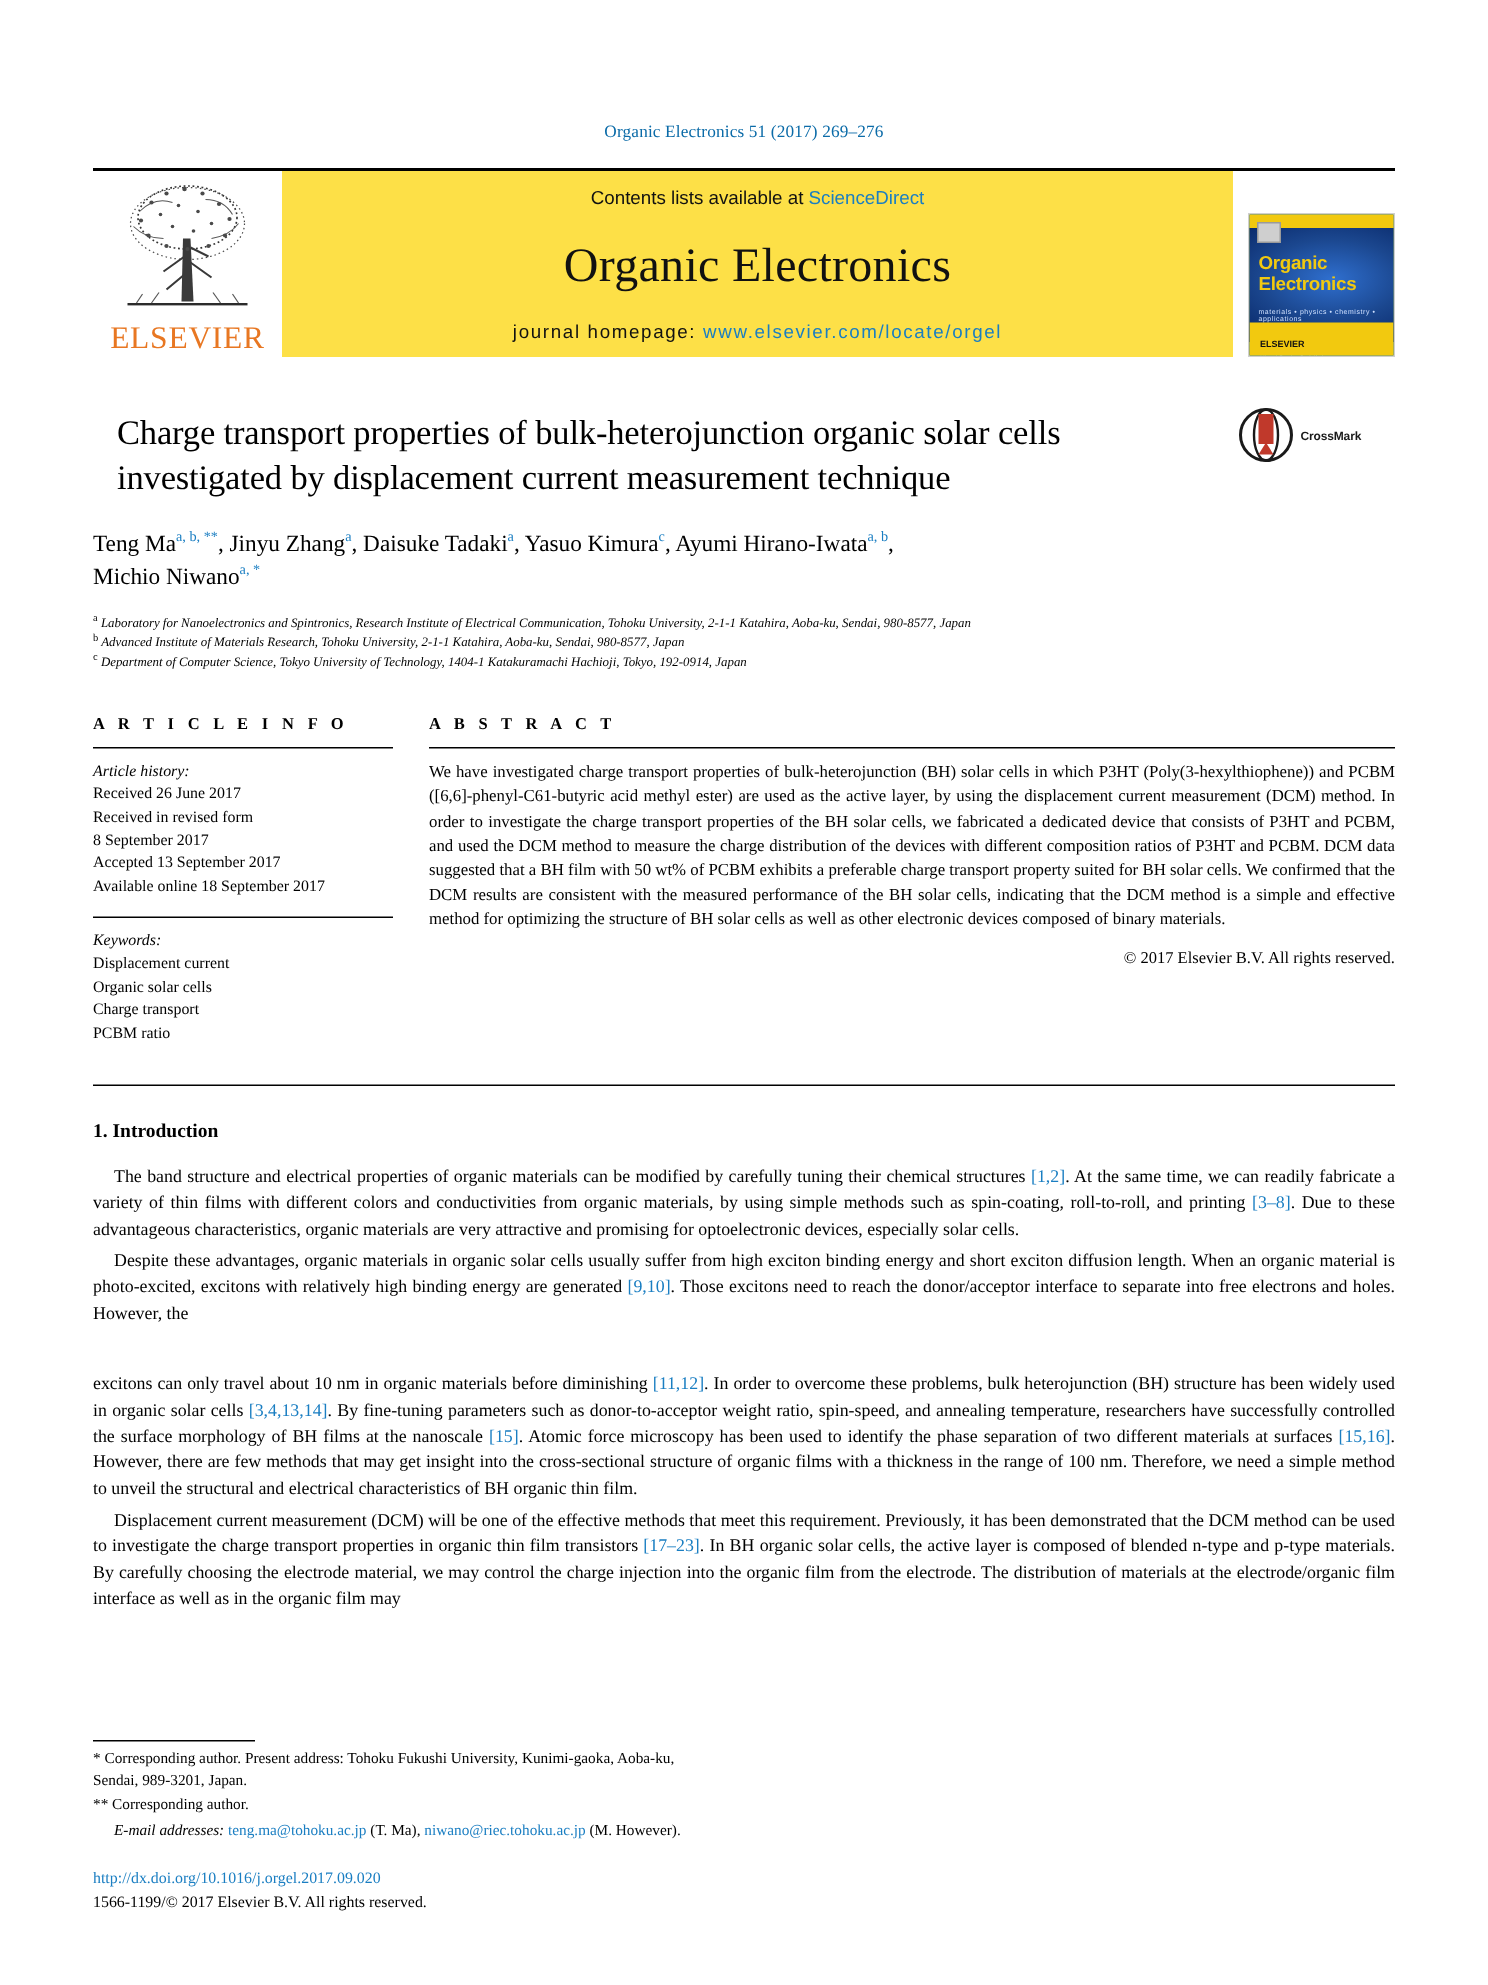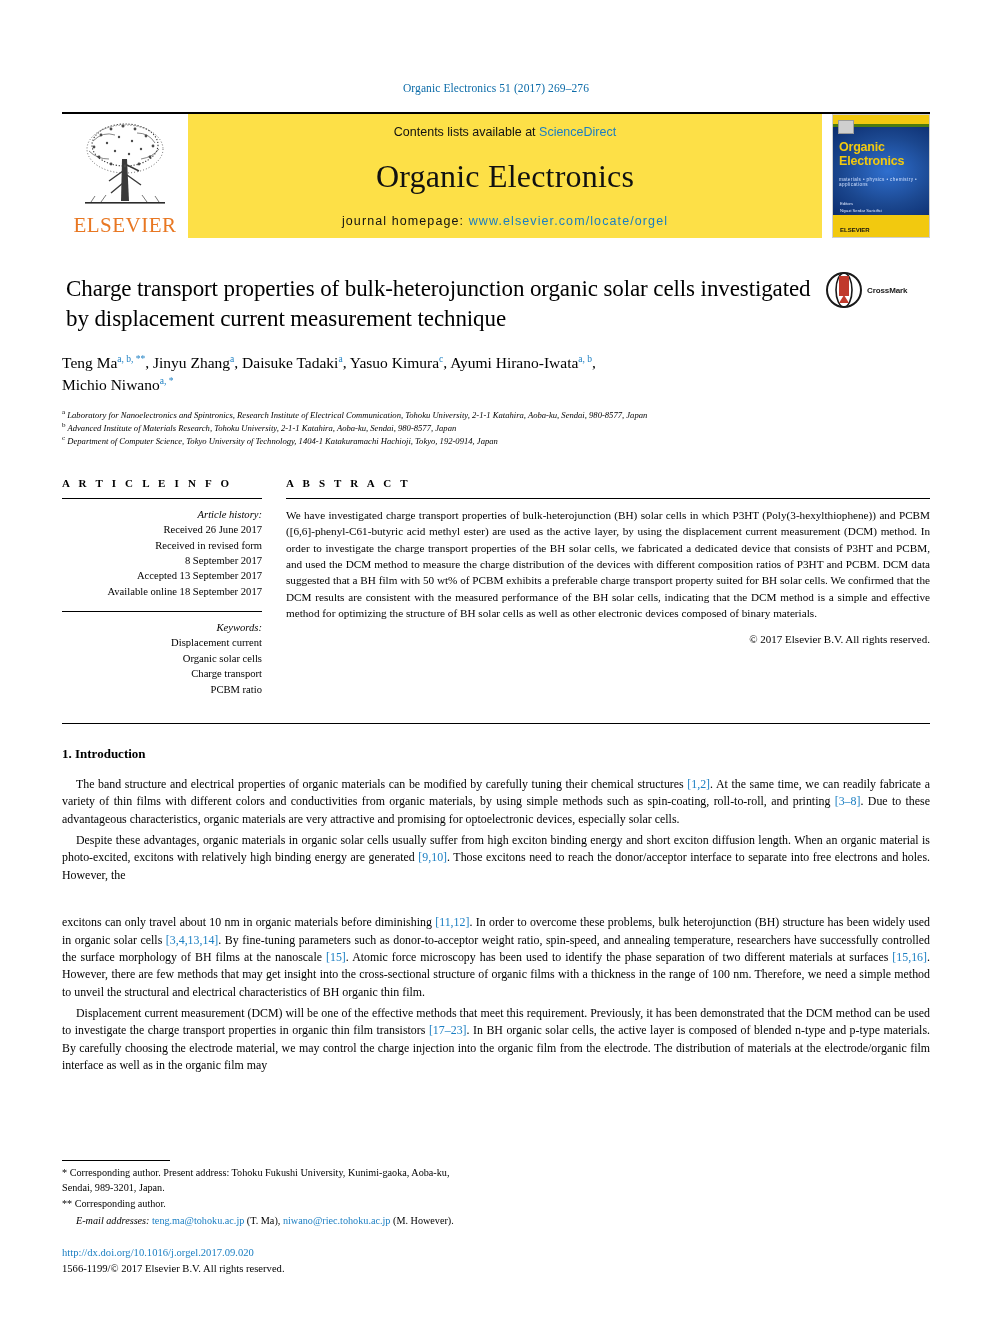--- a/index.html
+++ b/index.html
@@ -80,20 +80,21 @@
   }
   .homepage-line .url { color: #1a7ec2; }
   .cover {
     width: 98px;
     flex: 0 0 98px;
     margin-left: 10px;
     background: #4d7c0f;
     position: relative;
     overflow: hidden;
     border: 1px solid #cfcfcf;
+    margin-top: 28px;
   }
   .cover .topbar { position:absolute; top:0; left:0; right:0; height:9px; background:#f2c90f; }
   .cover .botbar { position:absolute; bottom:0; left:0; right:0; height:22px; background:#f2c90f; }
   .cover .glow {
     position:absolute; left:-20%; top:10%; width:140%; height:80%;
     background: radial-gradient(ellipse at 55% 45%, #2f6fcf 0%, #1b478f 45%, #0a2a6b 80%);
   }
   .cover .ctitle {
     position:absolute; left:6px; top:26px; right:4px;
     color:#f2c90f; font-family:"Liberation Sans", sans-serif;
@@ -116,21 +117,21 @@
     font-size:6px; font-family:"Liberation Sans",sans-serif; font-weight:bold;
   }
 
   
   .title-wrap { position: relative; margin-top: 36px; padding-right: 112px; }
   h1.title {
     font-family: "Liberation Serif", serif;
     font-size: 23px;
     font-weight: 400;
     line-height: 1.3;
-    margin: 4px;
+    margin: 16px;
     letter-spacing: -.1px;
   }
   .crossmark {
     position: absolute; right: 0; top: -4px;
     width: 104px; height: 40px;
     display: flex; align-items: center; gap: 5px;
   }
   .crossmark .cmtext {
     font-family: "Liberation Sans", sans-serif;
     font-size: 8px; font-weight: bold; color: #1a1a1a; letter-spacing: -.1px;
@@ -153,21 +154,21 @@
   .col-abs { flex: 1 1 auto; }
   .sect-head {
     font-family: "Liberation Serif", serif;
     font-size: 11px;
     font-weight: bold;
     letter-spacing: 3.2px;
     margin-bottom: 9px;
   }
   .rule { border-top: 1.6px solid #000; margin: 0 0 8px 0; }
   .rule-thin { border-top: 1px solid #000; margin: 12px 0 8px 0; }
-  .info-body { font-size: 10.6px; line-height: 1.45; text-align: right; }
+  .info-body { font-size: 10.6px; line-height: 1.45; }
   .info-body .it { font-style: italic; }
   .abs-body {
     font-size: 11.2px;
     line-height: 1.46;
     text-align: justify;
   }
   .copyright { margin-top: 12px; text-align: right; font-size: 11px; }
 
   
   .body-sep { border-top: 1px solid #000; margin-top: 26px; }

